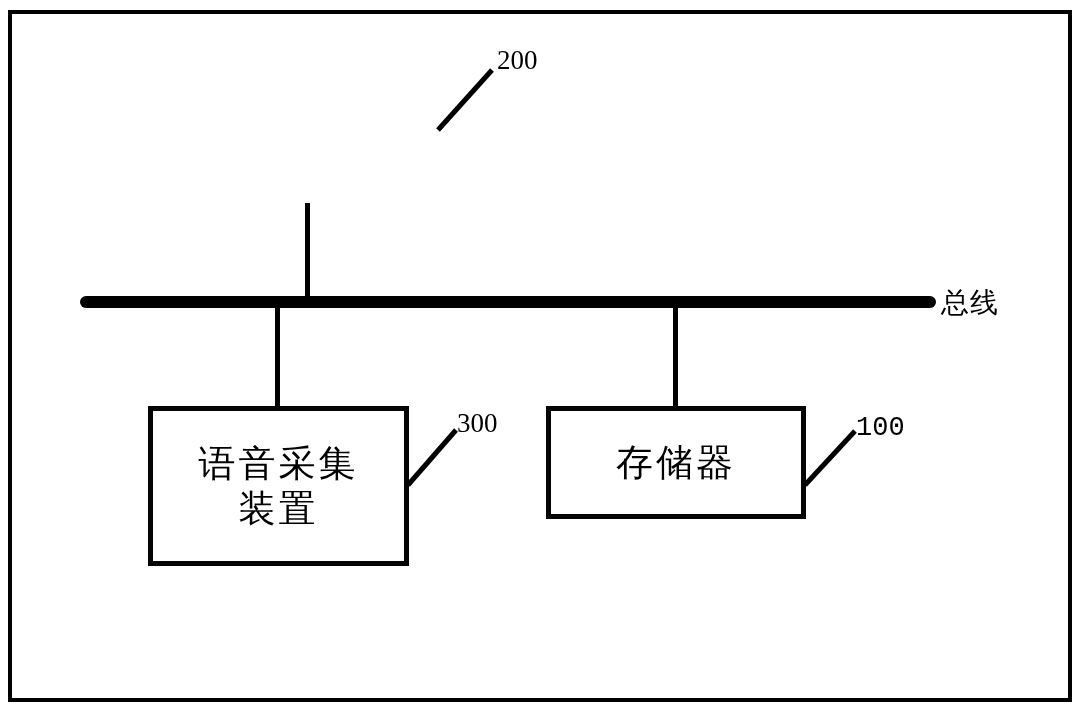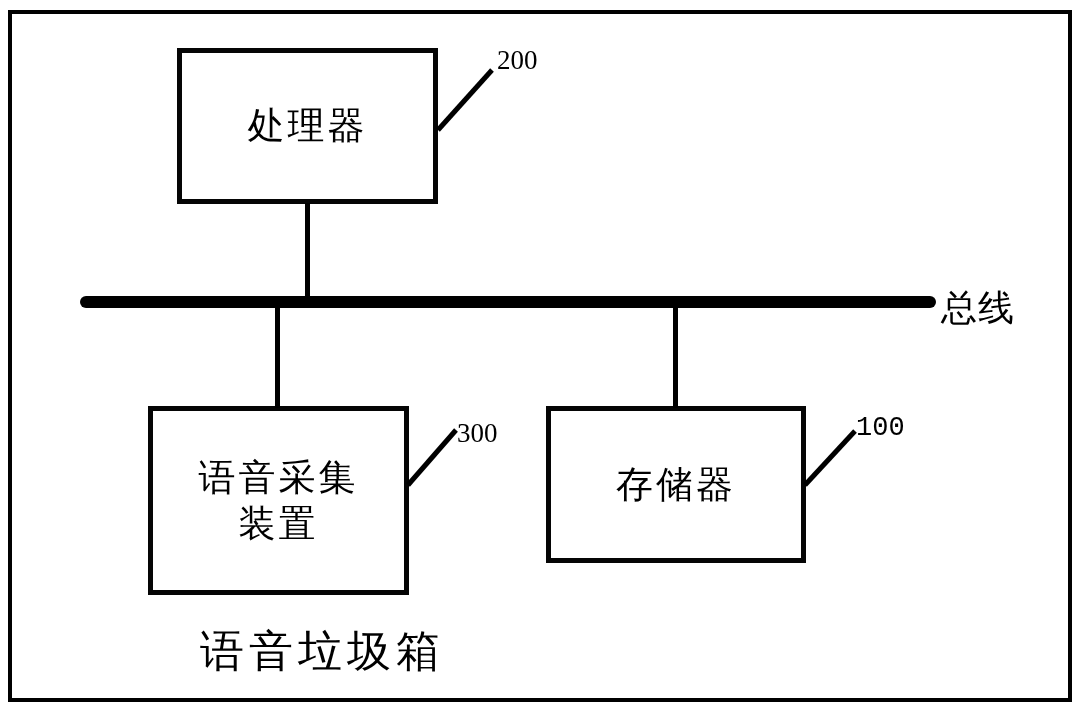--- a/index.html
+++ b/index.html
@@ -58,47 +58,47 @@
     left: 177px;
     top: 48px;
     width: 261px;
     height: 156px;
   }
 
   #box-voice-capture {
     left: 148px;
     top: 406px;
     width: 261px;
-    height: 189px;
+    height: 160px;
   }
 
   #box-memory {
     left: 546px;
     top: 406px;
     width: 260px;
-    height: 157px;
+    height: 113px;
   }
 
   
   .bus-bar {
     position: absolute;
     left: 80px;
     top: 296px;
     width: 856px;
     height: 12px;
     background: #000000;
     border-radius: 6px;
   }
 
   .bus-bar-label {
     position: absolute;
     left: 941px;
     top: 284px;
     font-family: "Liberation Serif", "DejaVu Serif", serif;
-    font-size: 36px;
+    font-size: 28px;
     color: #000000;
     letter-spacing: 1px;
     white-space: nowrap;
   }
 
   
   .connector {
     position: absolute;
     width: 5px;
     background: #000000;
@@ -139,21 +139,21 @@
     position: absolute;
     font-family: "Liberation Serif", "DejaVu Serif", serif;
     font-size: 27px;
     color: #000000;
     letter-spacing: 0px;
     white-space: nowrap;
     line-height: 1;
   }
 
   #ref-200 { left: 497px; top: 47px; }
-  #ref-300 { left: 457px; top: 420px; }
+  #ref-300 { left: 457px; top: 410px; }
   #ref-100 { left: 856px; top: 415px; font-family: Liberation Mono, monospace; }
 
   
   .figure-caption {
     position: absolute;
     left: 200px;
     top: 622px;
     font-family: "Liberation Serif", "DejaVu Serif", serif;
     font-size: 44px;
     color: #000000;
@@ -162,23 +162,20 @@
     font-weight: 400;
   }
 </style>
 </head>
 <body>
 
 <div id="figure-root">
 
   <div class="outer-frame"></div>
 
-  <div class="node-box" id="box-processor">
-    <span class="node-label">处理器</span>
-  </div>
 
   <div class="node-box" id="box-voice-capture">
     <span class="node-label">语音采集
 装置</span>
   </div>
 
   <div class="node-box" id="box-memory">
     <span class="node-label">存储器</span>
   </div>
 
@@ -197,15 +194,14 @@
   <svg class="leader-svg" style="left:402px; top:425px;" width="62" height="68">
     <line class="leader-line" x1="6" y1="60" x2="54" y2="5"></line>
   </svg>
   <div class="ref-number" id="ref-300">300</div>
 
   <svg class="leader-svg" style="left:799px; top:426px;" width="65" height="68">
     <line class="leader-line" x1="6" y1="59" x2="56" y2="5"></line>
   </svg>
   <div class="ref-number" id="ref-100">100</div>
 
-  <div class="figure-caption">语音垃圾箱</div>
 
 </div>
 
 </body></html>

